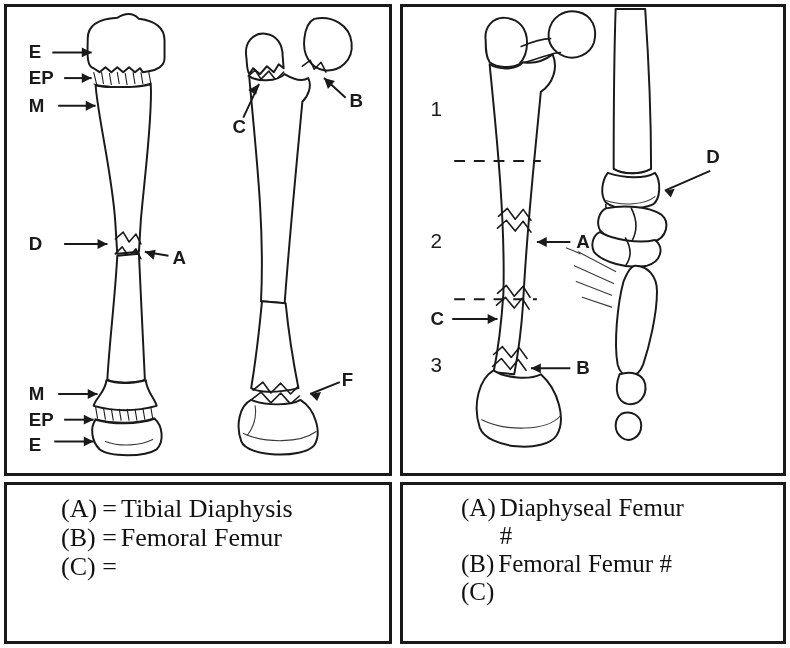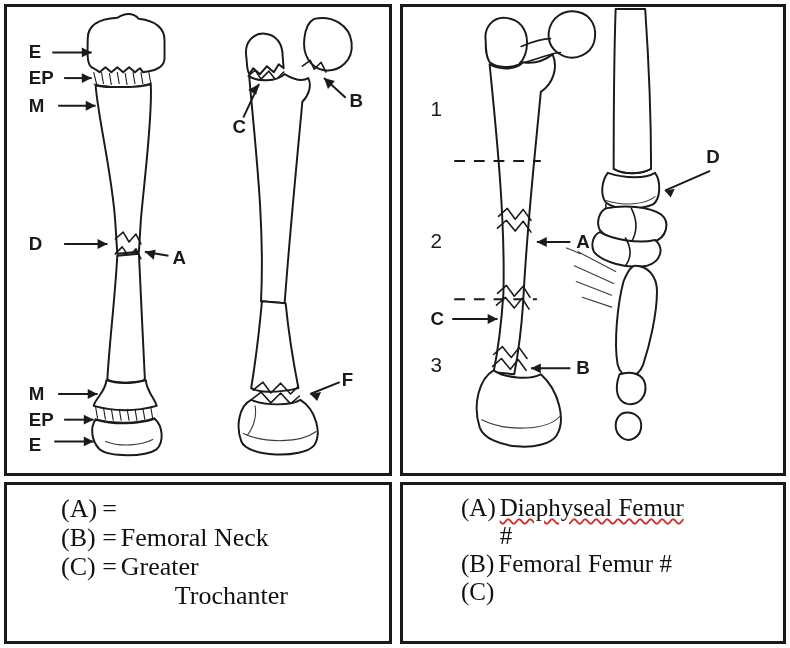--- a/index.html
+++ b/index.html
@@ -97,21 +97,20 @@
     color: #111111;
   }
   #panel-left-legend .legend-list { padding-left: 54px; padding-top: 9px; }
   #panel-left-legend .legend-row { font-size: 26px; }
   .legend-key {
     white-space: nowrap;
     margin-right: 4px;
   }
   .legend-text { }
   .squiggle {
-    text-decoration: underline;
     text-decoration-style: wavy;
     text-decoration-color: #d03030;
     text-decoration-thickness: 1.5px;
     text-underline-offset: 2px;
   }
   #panel-right-legend .legend-list { padding-left: 58px; padding-top: 9px; }
   #panel-right-legend .legend-row { font-size: 25px; }
   .indent-line { padding-left: 54px; display: block; }
 </style>
 </head>
@@ -317,33 +316,30 @@
         <polygon class="arrowhead" points="266,186 276,184 272,193"></polygon>
       </g>
     </svg>
   </div>
 
   <div class="panel" id="panel-left-legend">
     <div class="legend-list">
 
       <div class="legend-row">
         <span class="legend-key"><span>(A)</span> <span>=</span></span>
+        <span class="legend-text">Tibial Diaphysis</span>
       </div>
 
       <div class="legend-row">
         <span class="legend-key"><span>(B)</span> <span>=</span></span>
-        <span class="legend-text">Femoral Neck</span>
+        <span class="legend-text">Femoral Femur</span>
       </div>
 
       <div class="legend-row">
         <span class="legend-key"><span>(C)</span> <span>=</span></span>
-        <span>
-          <span>Greater</span>
-          <span class="indent-line">Trochanter</span>
-        </span>
       </div>
 
     </div>
   </div>
 
   <div class="panel" id="panel-right-legend">
     <div class="legend-list">
 
       <div class="legend-row">
         <span class="legend-key">(A)</span>

